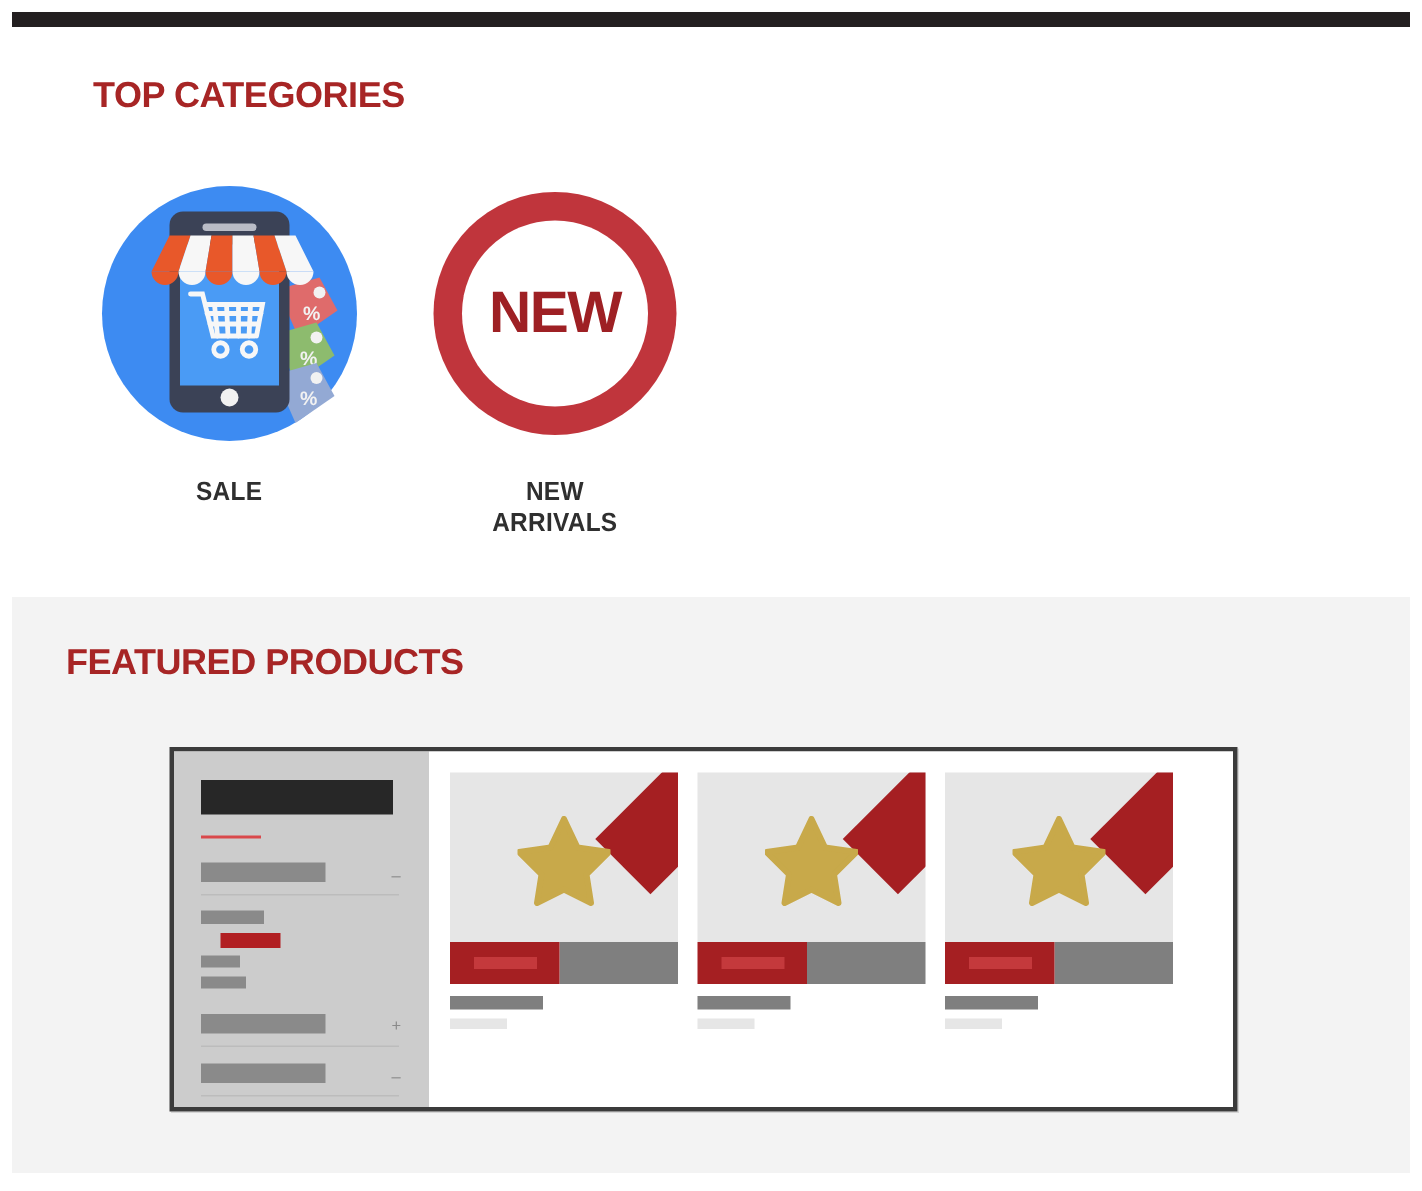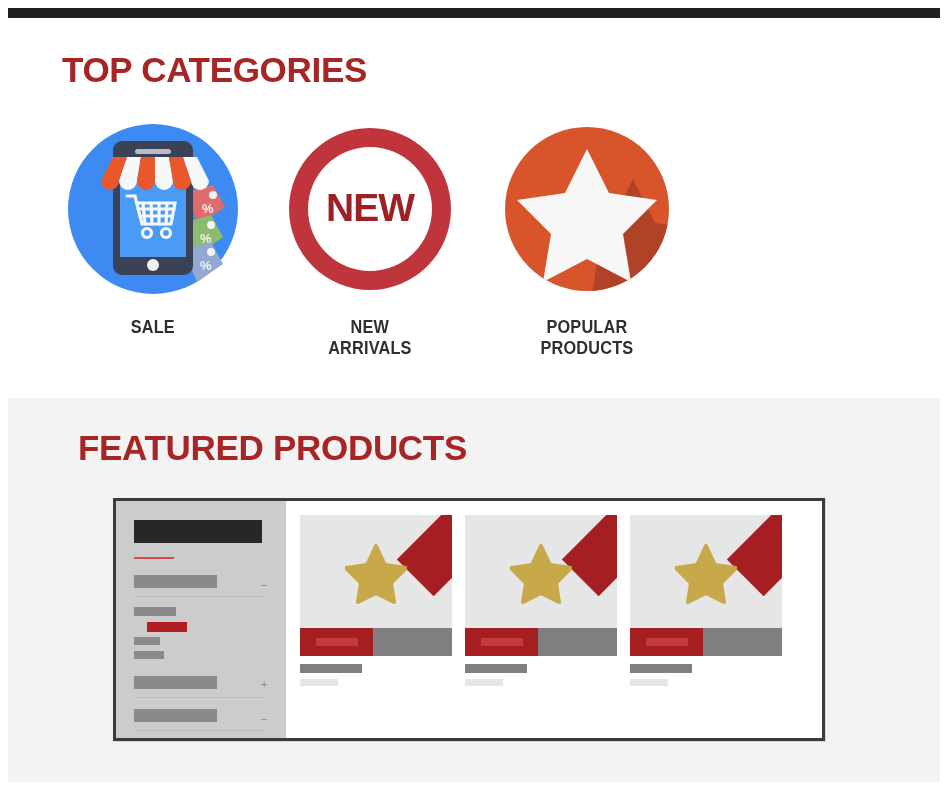--- a/index.html
+++ b/index.html
@@ -31,21 +31,21 @@
     position: absolute;
     left: 0;
     top: 18px;
     width: 948px;
     height: 380px;
     background: #ffffff;
   }
   .section-title {
     font-family: "Liberation Sans", sans-serif;
     font-weight: bold;
-    font-size: 35px;
+    font-size: 24px;
     letter-spacing: -0.3px;
     color: #a72525;
     margin: 0;
   }
   .tc-title {
     position: absolute;
     left: 62px;
     top: 32px;
   }
 
@@ -84,21 +84,21 @@
   .featured {
     position: absolute;
     left: 8px;
     top: 398px;
     width: 932px;
     height: 384px;
     background: #f3f3f3;
   }
   .fp-title {
     position: absolute;
-    left: 70px;
+    left: 36px;
     top: 30px;
   }
 
   
   .mockup {
     position: absolute;
     left: 105px;
     top: 100px;
     width: 712px;
     height: 243px;
@@ -313,40 +313,20 @@
           </g>
           <text x="86" y="98" text-anchor="middle" font-family="Liberation Sans, sans-serif" font-size="39" font-weight="bold" fill="#9e2024" letter-spacing="-1">NEW</text>
         </svg>
       </div>
       <div class="cat-label">
         <span>NEW</span><br>
         <span>ARRIVALS</span>
       </div>
     </div>
 
-    <div class="cat">
-      <div class="cat-icon">
-        <svg width="172" height="172" viewBox="0 0 172 172">
-          <defs>
-            <clipPath id="popclip">
-                <circle cx="86" cy="86" r="82"></circle>
-              </clipPath>
-          </defs>
-          <circle cx="86" cy="86" r="82" fill="#d8542b"></circle>
-          <g clip-path="url(#popclip)">
-            <path d="M86 26 L108 70 L156 77 L122 111 L130 159 L86 136 L42 159 L50 111 L16 77 L64 70 Z" fill="#b04227" transform="translate(46,30)"></path>
-            <path d="M86 26 L108 70 L156 77 L122 111 L130 159 L86 136 L42 159 L50 111 L16 77 L64 70 Z" fill="#f7f7f7"></path>
-          </g>
-        </svg>
-      </div>
-      <div class="cat-label">
-        <span>POPULAR</span><br>
-        <span>PRODUCTS</span>
-      </div>
-    </div>
 
   </div>
 </section>
 
 <section class="featured">
 
   <h2 class="section-title fp-title">FEATURED PRODUCTS</h2>
 
   <div class="mockup">
 

